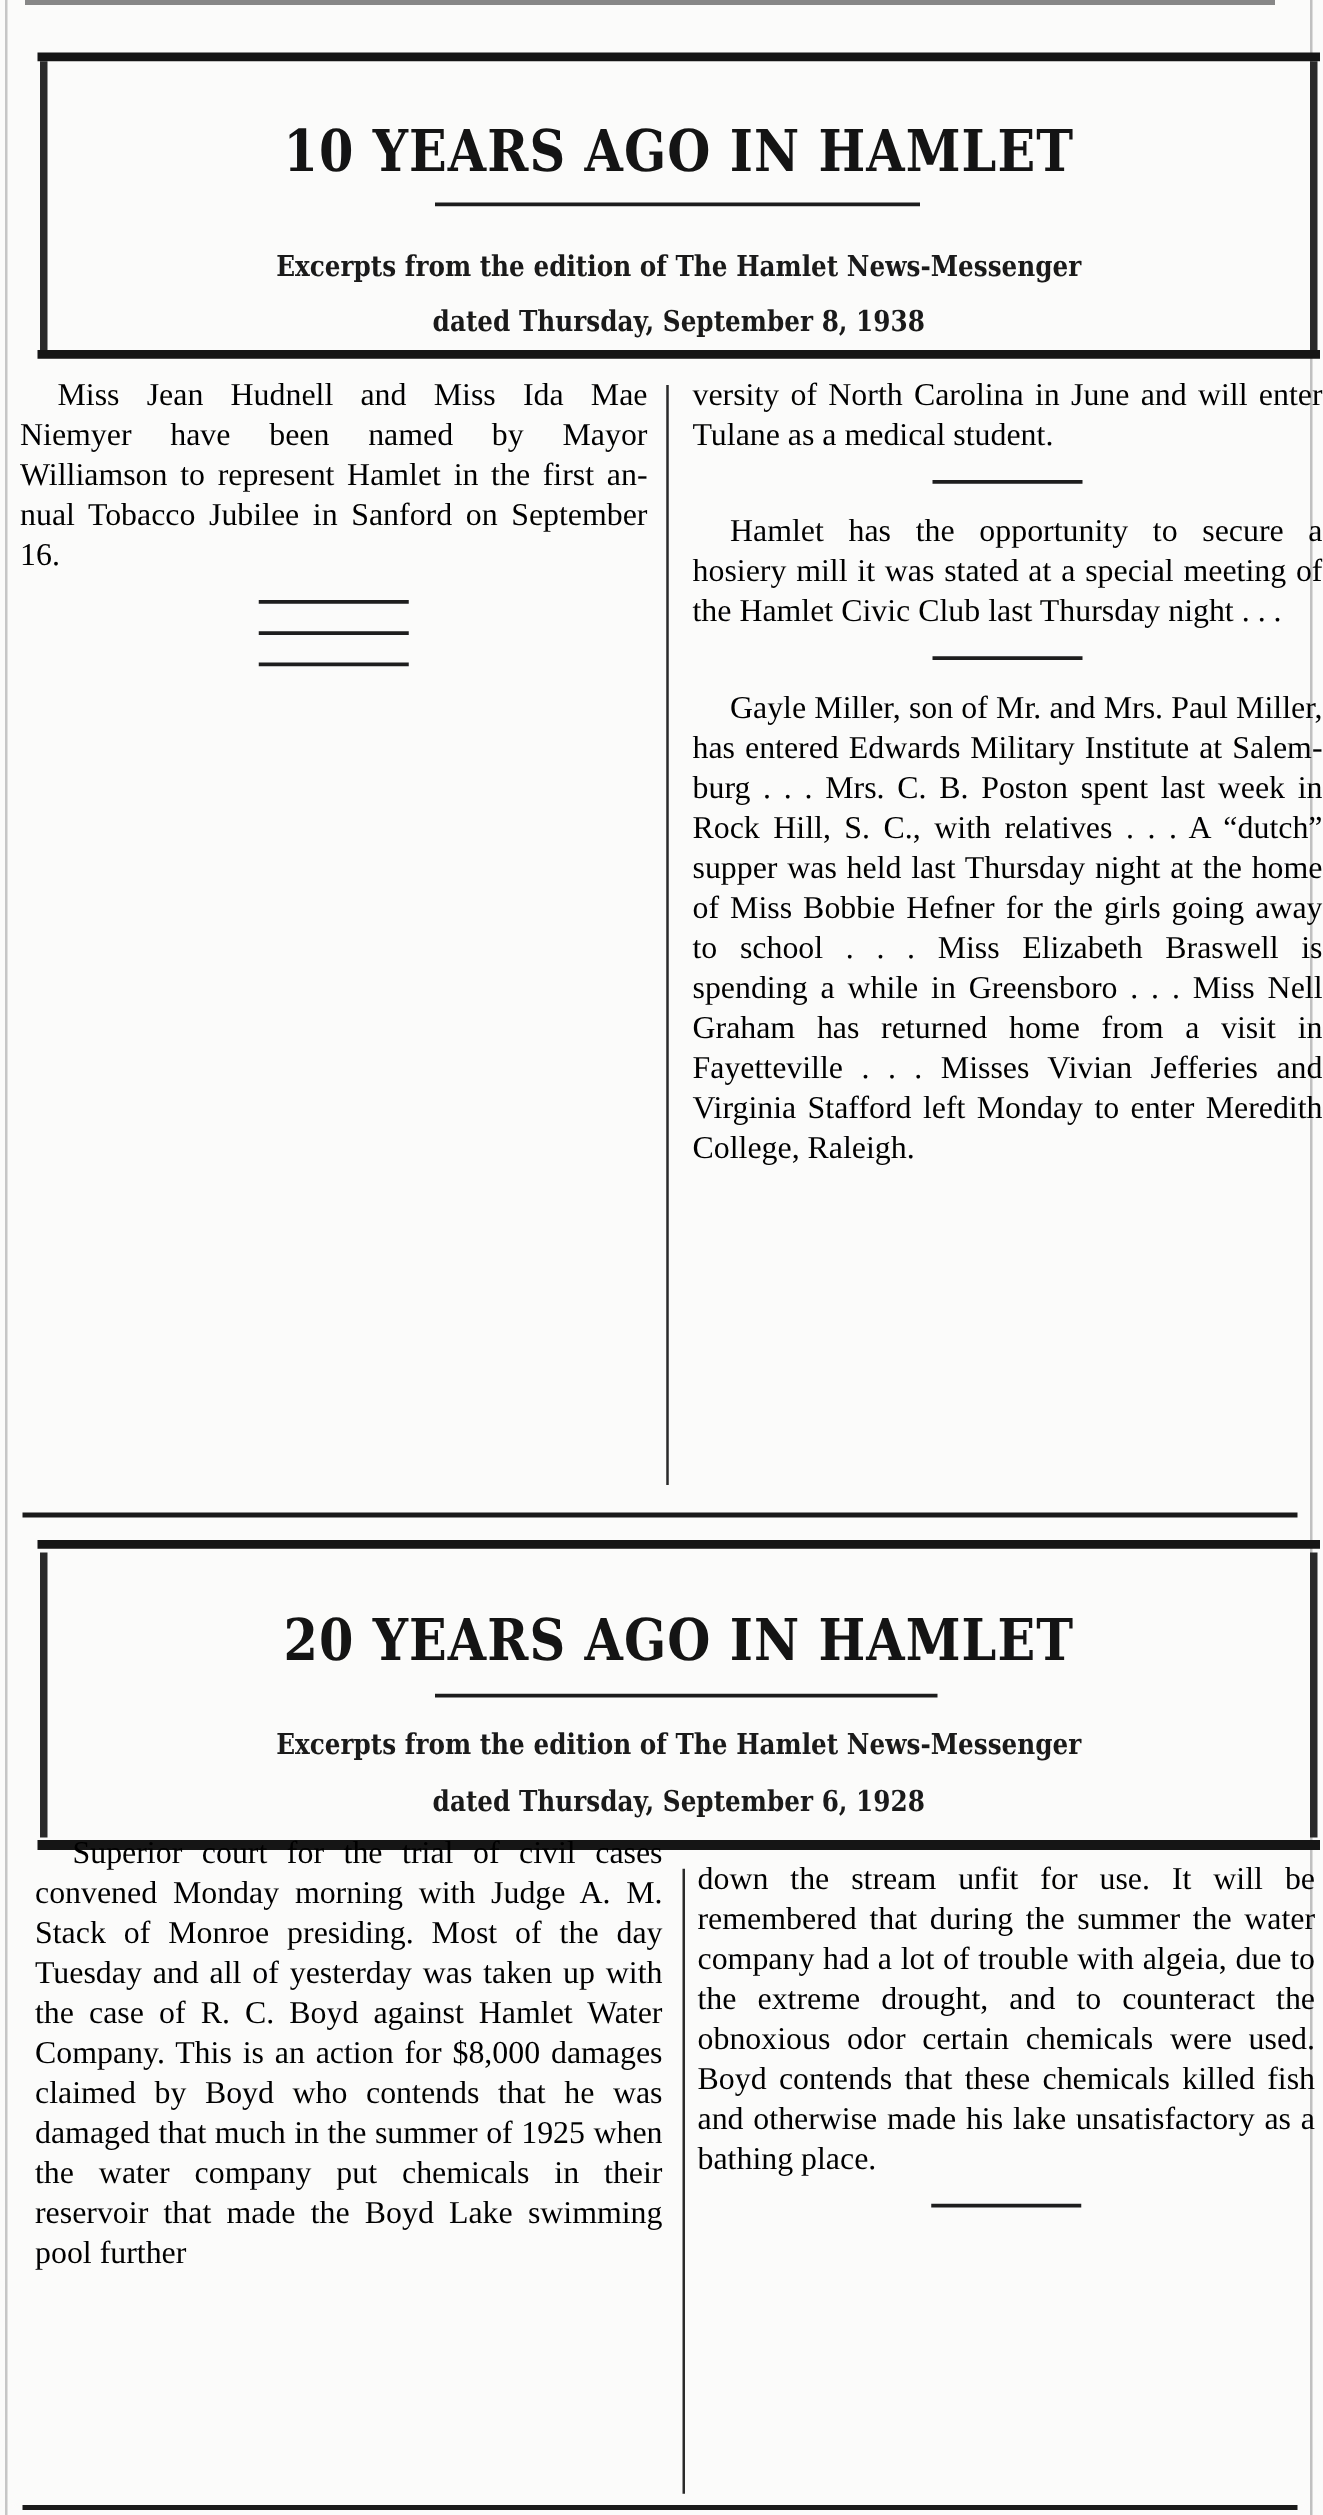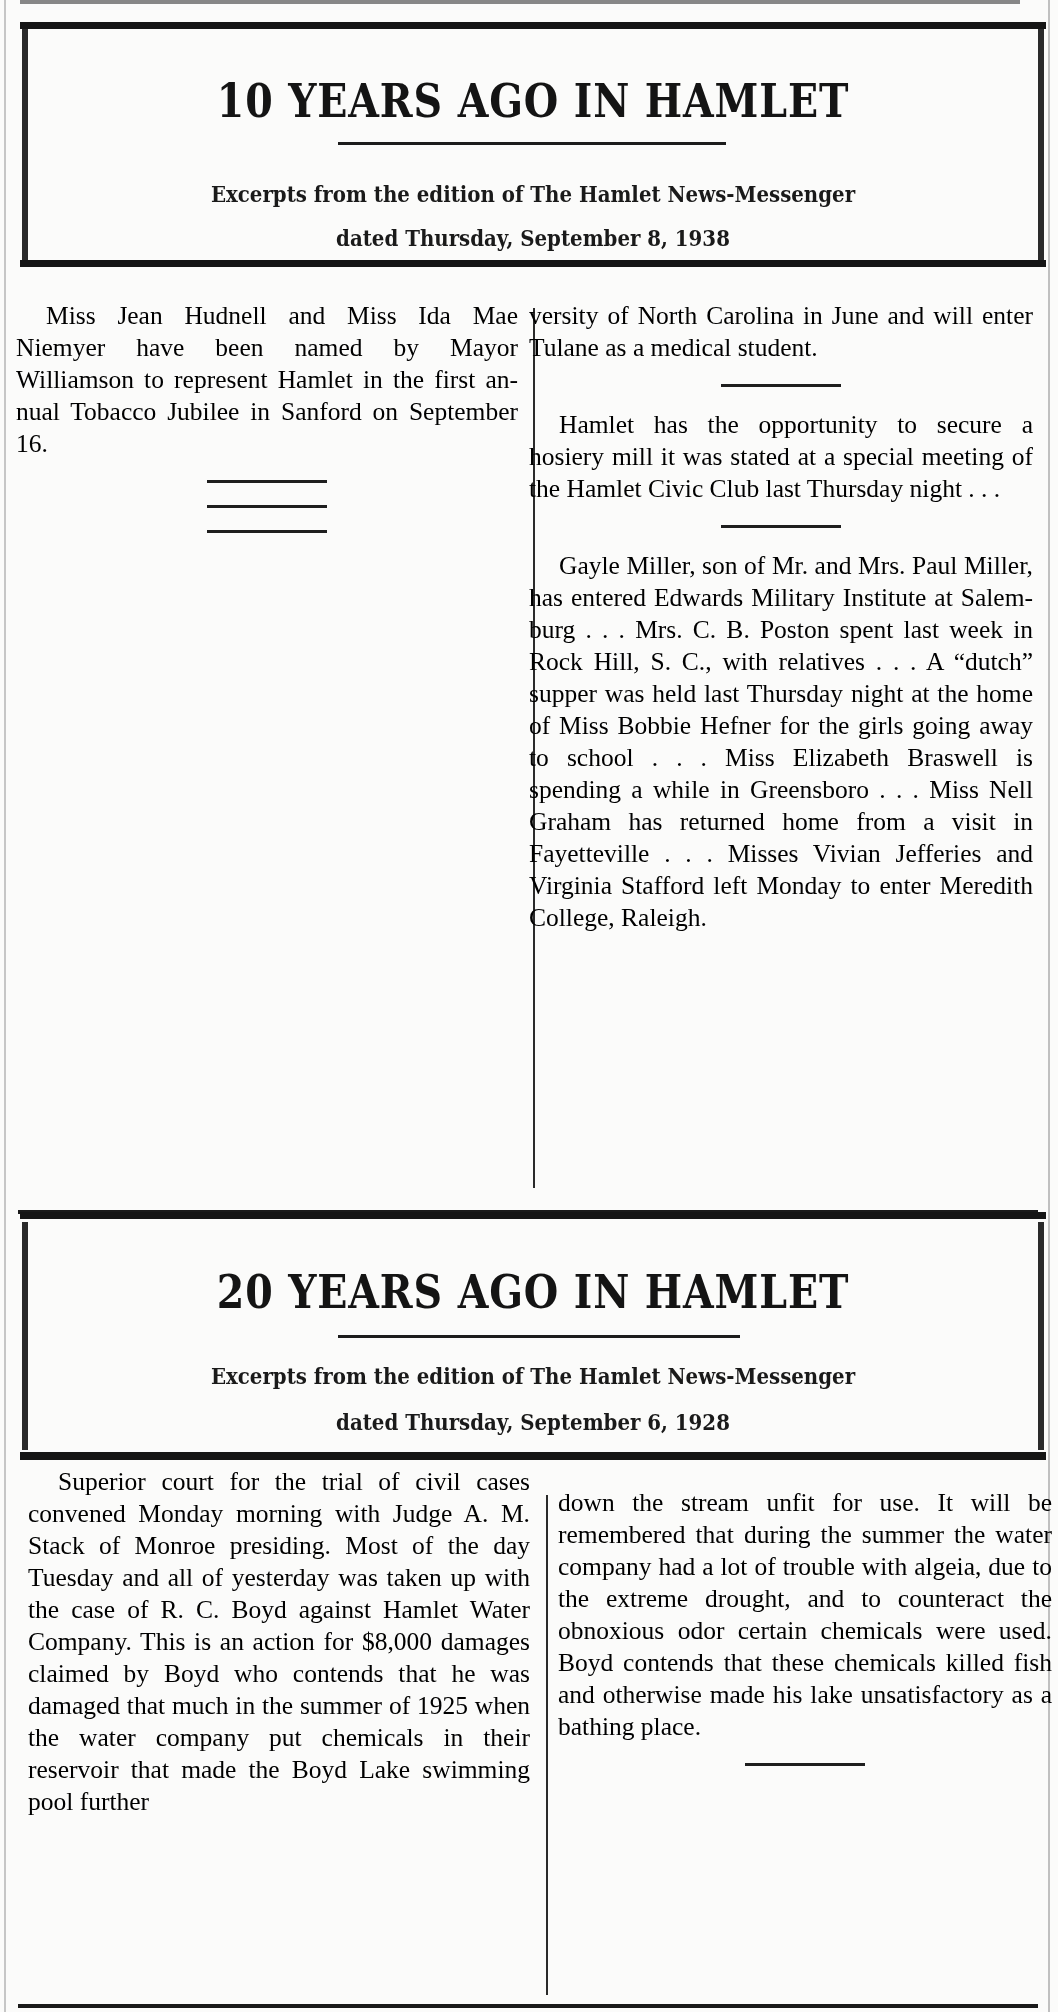--- a/index.html
+++ b/index.html
@@ -4,21 +4,21 @@
 <style>
   * { box-sizing: border-box; margin: 0; padding: 0; }
   html, body { width: 1058px; height: 2012px; background: #fbfbfa; overflow: hidden; }
   body { position: relative; font-family: "Liberation Serif", "DejaVu Serif", serif; color: #1c1c1c; }
 
   .page-edge-left { position: absolute; left: 4px; top: 0; width: 2px; height: 2012px; background: #9a9a9a; opacity: .55; }
   .page-edge-right { position: absolute; left: 1048px; top: 0; width: 2px; height: 2012px; background: #9a9a9a; opacity: .6; }
   .top-scrap { position: absolute; left: 20px; top: 0; width: 1000px; height: 4px; background: #3a3a3a; opacity: .6; }
 
   
-  .header-box { position: absolute; left: 20px; width: 1026px; }
+  .header-box { position: absolute; left: 30px; width: 1026px; margin-top: 20px; }
   .header-box .rule-top, .header-box .rule-bottom { position: absolute; left: 0; width: 100%; height: 7px; background: #151515; }
   .header-box .side-left, .header-box .side-right { position: absolute; width: 6px; background: #2a2a2a; }
   .header-box .side-left { left: 2px; }
   .header-box .side-right { right: 2px; }
   .header-title { position: absolute; left: 0; width: 100%; text-align: center; font-family: "DejaVu Serif", serif; font-weight: bold; font-size: 46px; letter-spacing: 1px; transform: scaleX(0.86); color: #141414; }
   .header-underline { position: absolute; height: 3px; background: #1c1c1c; }
   .header-sub { position: absolute; left: 0; width: 100%; text-align: center; font-family: "DejaVu Serif", serif; font-weight: bold; font-size: 23px; color: #1a1a1a; transform: scaleX(0.86); }
 
   #box1 { top: 22px; height: 245px; }
   #box1 .rule-top { top: 0; }
@@ -39,21 +39,21 @@
   #box2 .header-sub.line2 { top: 196px; }
 
   
   .column { position: absolute; font-size: 25.5px; line-height: 32px; text-align: justify; hyphens: manual; color: #000000; }
   .column p { text-indent: 30px; }
   .column p.cont { text-indent: 0; }
   .col-rule { width: 120px; height: 3px; background: #1e1e1e; margin: 20px auto 22px; }
   .col-divider { position: absolute; width: 2px; background: #2a2a2a; }
 
   #s1-left { left: 16px; top: 300px; width: 502px; }
-  #s1-right { left: 529px; top: 300px; width: 504px; font-family: Liberation Serif, serif; }
+  #s1-right { left: 554px; top: 300px; width: 504px; font-family: Liberation Serif, serif; }
   #s1-divider { left: 533px; top: 308px; height: 880px; }
   #s1-bottom-rule { position: absolute; left: 18px; top: 1210px; width: 1020px; height: 4px; background: #1a1a1a; }
 
   #s2-left { left: 28px; top: 1466px; width: 502px; }
   #s2-right { left: 558px; top: 1487px; width: 494px; }
   #s2-divider { left: 546px; top: 1495px; height: 500px; }
   #s2-bottom-rule { position: absolute; left: 18px; top: 2004px; width: 1020px; height: 4px; background: #1a1a1a; }
 </style>
 </head>
 <body>

